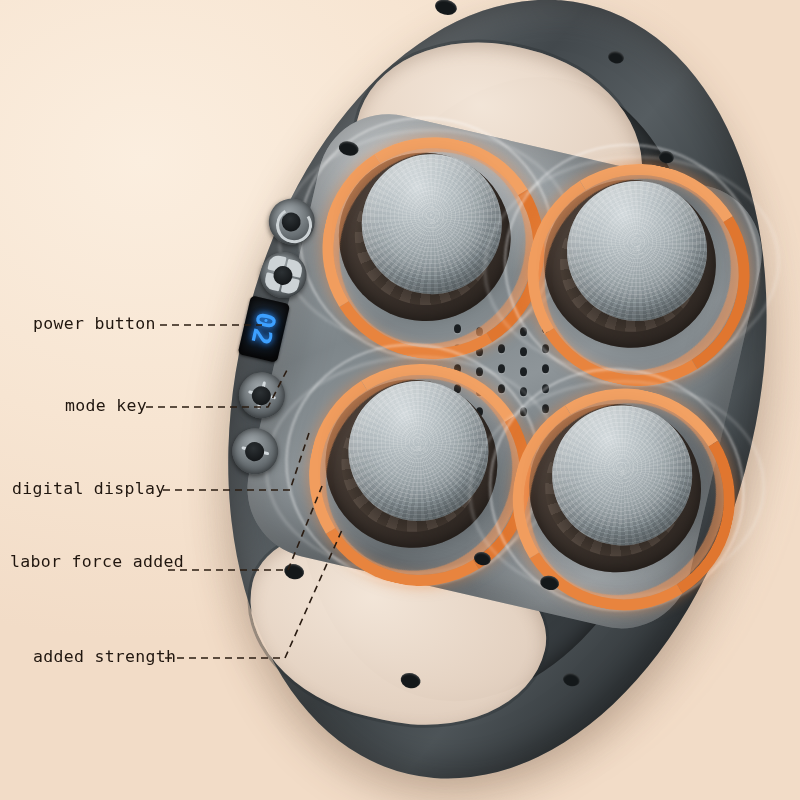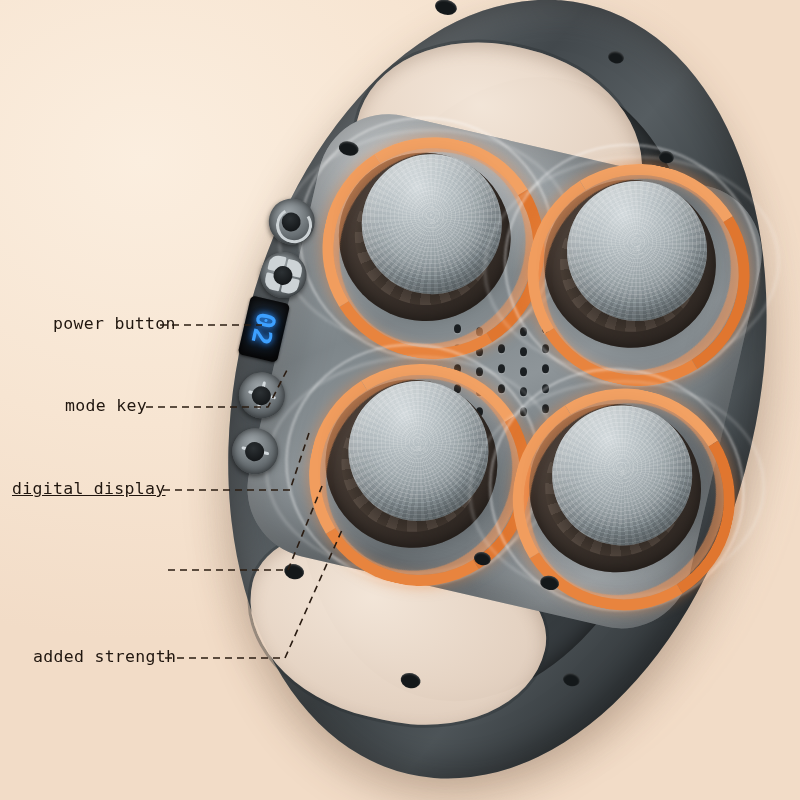--- a/index.html
+++ b/index.html
@@ -308,23 +308,24 @@
 
       <path d="M146 407 L268 407 L288 368" stroke="#2a1c12" stroke-width="1.6" stroke-dasharray="7 5" fill="none"></path>
 
       <path d="M163 490 L290 490 L310 430" stroke="#2a1c12" stroke-width="1.6" stroke-dasharray="7 5" fill="none"></path>
 
       <path d="M168 570 L288 570 L322 486" stroke="#2a1c12" stroke-width="1.6" stroke-dasharray="7 5" fill="none"></path>
 
       <path d="M165 658 L285 658 L342 530" stroke="#2a1c12" stroke-width="1.6" stroke-dasharray="7 5" fill="none"></path>
     </svg>
 
-    <div class="label" style="left:33px;top:314px;margin-left:20px;">power button</div>
+    <div class="label" style="left:33px;top:314px;">power button</div>
 
     <div class="label" style="left:54px;top:396px;padding-left:11px;">mode key</div>
 
-    <div class="label" style="left:12px;top:479px;text-decoration:underline;">digital display</div>
-
+    <div class="label" style="left:12px;top:479px;">digital display</div>
+
+    <div class="label" style="left:10px;top:552px;">labor force added</div>
 
     <div class="label" style="left:33px;top:647px;">added strength</div>
   </div>
 
 </div>
 
 </body></html>

